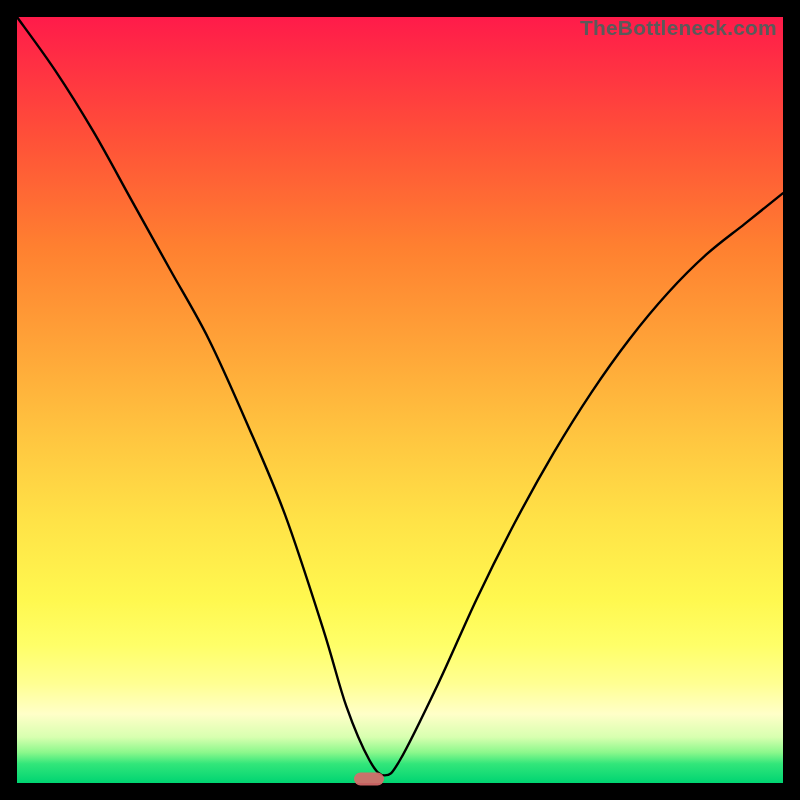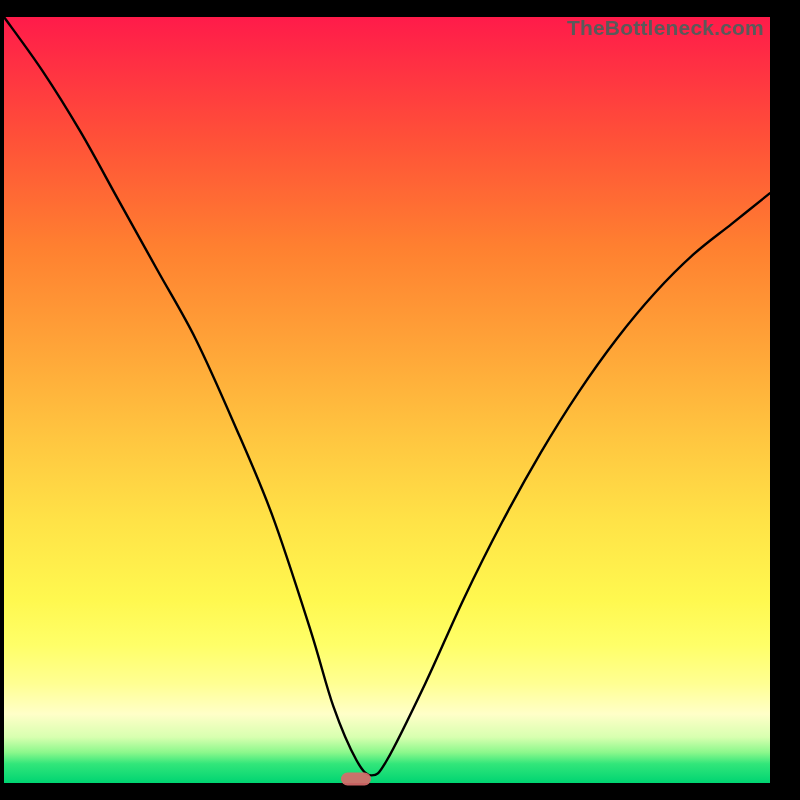--- a/index.html
+++ b/index.html
@@ -6,21 +6,21 @@
     margin: 0;
     padding: 0;
     width: 800px;
     height: 800px;
     background: #000000;
     overflow: hidden;
     font-family: Arial, Helvetica, sans-serif;
   }
   .frame {
     position: absolute;
-    left: 4px;
+    left: 17px;
     top: 17px;
     width: 766px;
     height: 766px;
     background: linear-gradient(to bottom,
       #ff1b4a 0%,
       #ff5138 16%,
       #ff8030 30%,
       #ffa438 43%,
       #ffc640 55%,
       #ffe347 66%,

